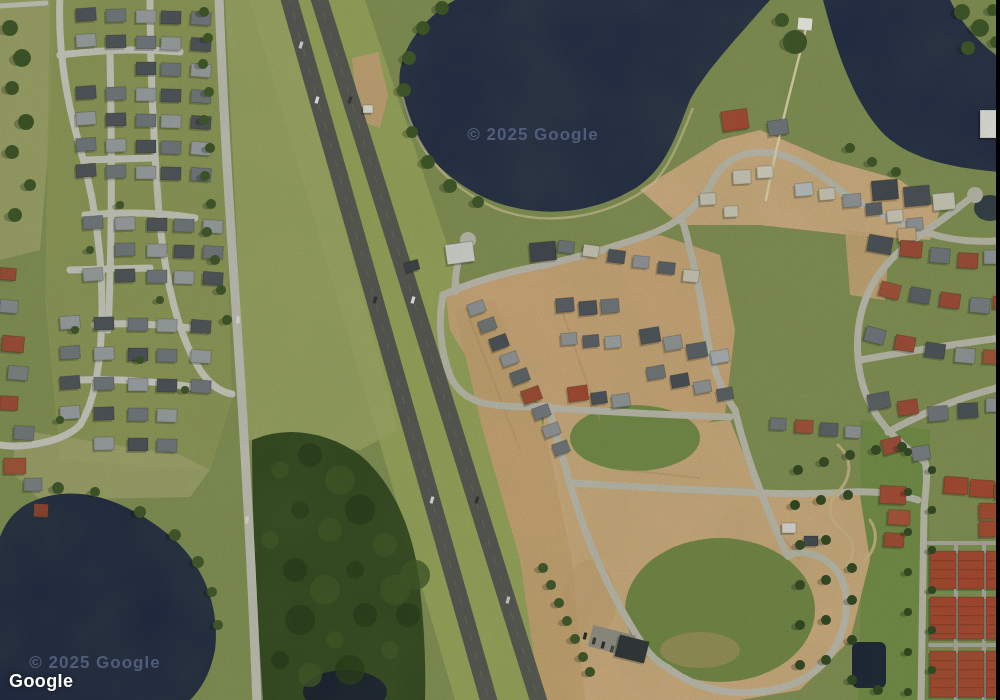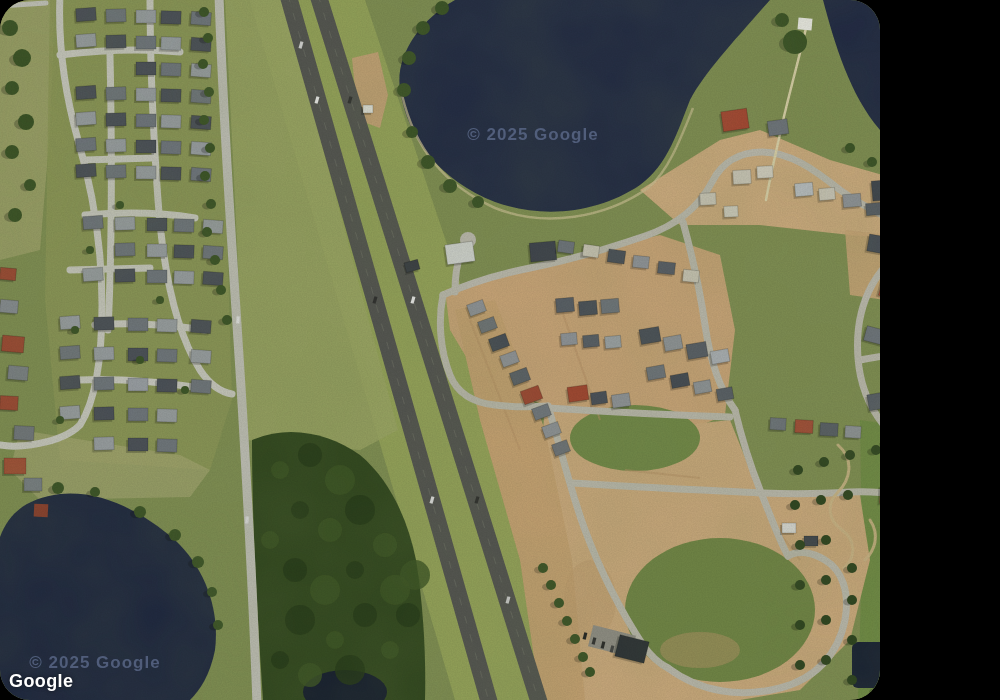--- a/index.html
+++ b/index.html
@@ -1,22 +1,22 @@
 <!DOCTYPE html>
 <html style="--water: #222b44; --grass: #7e8d52; --forest: #31471f; --dirt: #c7a377; --road: #c4c4bc; --highway: #525350; --roof-red: #a3452e; --roof-dark: #474c55; --attr-bg: rgba(40,40,40,0.62);"><head>
 <meta charset="utf-8">
 <style>
   :root{
     --water:#222b44; --grass:#7e8d52; --forest:#31471f; --dirt:#c7a377;
     --road:#c4c4bc; --highway:#525350; --roof-red:#a3452e; --roof-dark:#474c55;
     --attr-bg:rgba(40,40,40,0.62);
   }
   html,body{margin:0;padding:0;background:#000;}
-  .stage{position:relative;width:880px;height:700px;overflow:hidden;
-         font-family:"Liberation Sans",sans-serif;border-radius:30px;}
+  .stage{position:relative;width:996px;height:700px;overflow:hidden;
+         font-family:"Liberation Sans",sans-serif;}
   .stage svg{position:absolute;inset:0;display:block;}
   .google-logo{position:absolute;left:9px;bottom:8px;color:#fff;font-size:18px;
     font-weight:600;letter-spacing:.4px;text-shadow:0 0 4px rgba(0,0,0,.55);z-index:5;cursor:pointer;}
   .attribution{position:absolute;right:0;bottom:0;height:18px;line-height:18px;
     padding:0 7px;background:var(--attr-bg);color:#f4f4f4;font-size:11px;z-index:5;white-space:nowrap;}
   .wm{fill:#5c6a8a;opacity:.8;font-family:"Liberation Sans",sans-serif;font-weight:700;
       font-size:17px;letter-spacing:1px;}
 </style>
 </head>
 <body>

